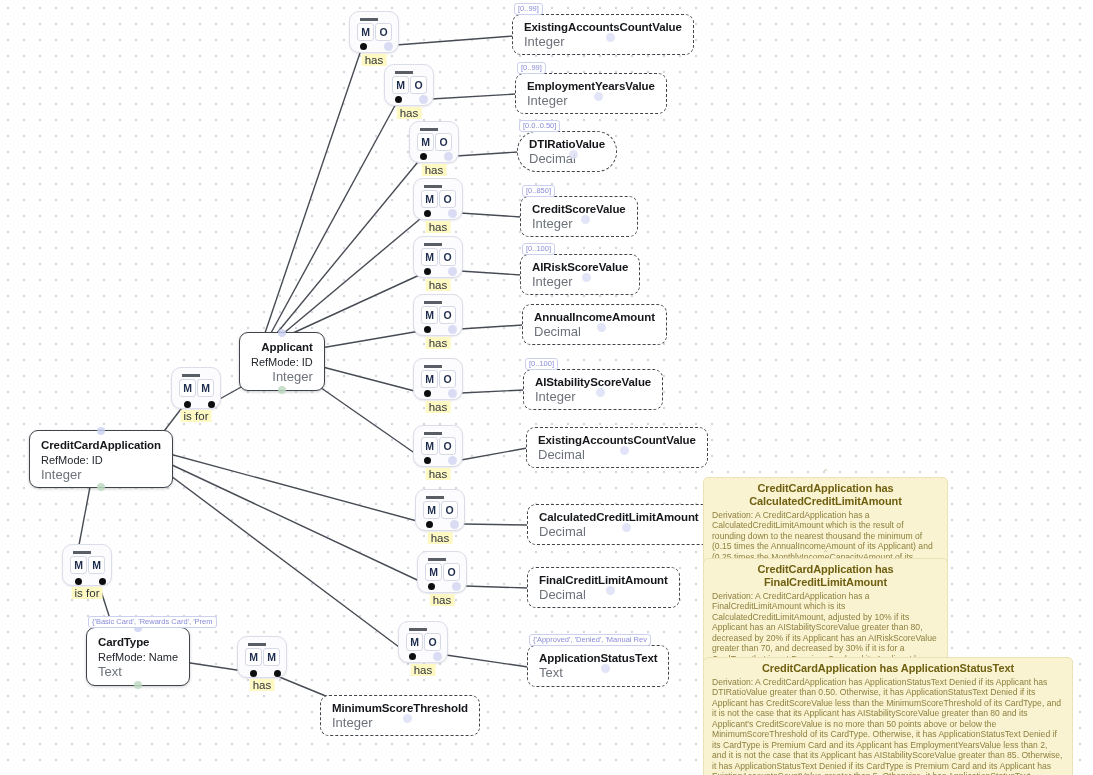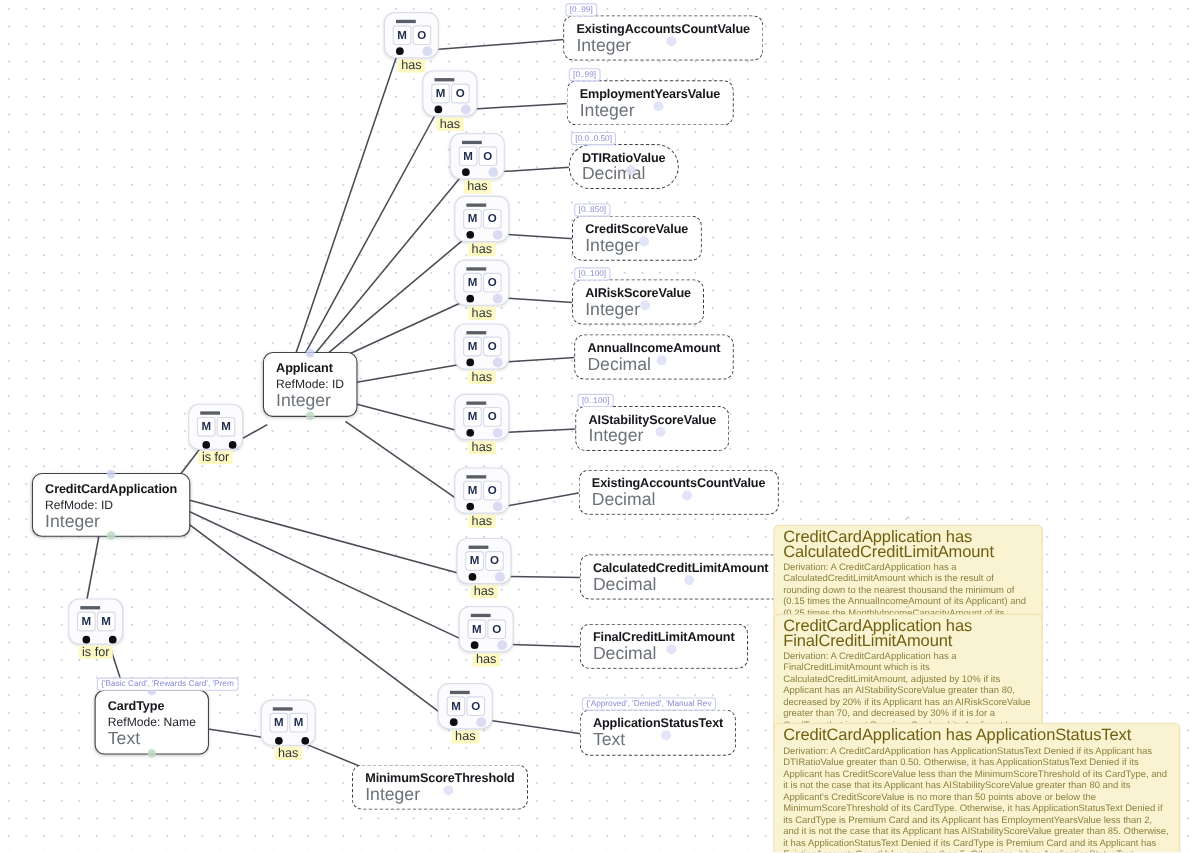--- a/index.html
+++ b/index.html
@@ -11,21 +11,21 @@
     font-family:"Liberation Sans",sans-serif;
   }
   #wires{position:absolute;left:0;top:0;width:100%;height:100%;z-index:1;}
   #wires line{stroke:#474c54;stroke-width:1.4;}
 
   .node{position:absolute;z-index:2;background:#fff;border-radius:9px;box-sizing:border-box;width:max-content;}
   .entity{border:1.5px solid #3f444b;box-shadow:0 1px 3px rgba(63,68,75,.28);padding:6px 11px 5px 11px;}
   .value-type{border:1.4px dashed #3f444b;padding:4px 11px 5px 11px;}
   .node-title{font-weight:bold;font-size:11.5px;color:#15171b;line-height:16px;white-space:nowrap;letter-spacing:-0.1px;}
   .node-ref{font-size:11px;color:#22262c;line-height:15px;white-space:nowrap;}
-  .node-type{font-size:16px;color:#6d727a;line-height:14px;white-space:nowrap;}
+  .node-type{font-size:13px;color:#6d727a;line-height:14px;white-space:nowrap;}
 
   .vtag{
     position:absolute;z-index:4;white-space:nowrap;
     font-size:7.5px;color:#888cd8;background:#fff;
     border:1px solid #ccd0ef;border-radius:3px;padding:0 3px;line-height:10px;
   }
 
   .fact{
     position:absolute;width:50px;height:42px;z-index:2;
     background:#fcfcfe;border:1px solid #dbdde9;border-radius:10px;
@@ -51,21 +51,21 @@
 
   .port{position:absolute;width:8px;height:8px;border-radius:50%;left:50%;transform:translateX(-50%);}
   .port-top{top:-4px;background:#c9d1f0;opacity:.8;}
   .port-bottom{bottom:-4px;background:#bedac2;opacity:.85;}
   .snap-dot{position:absolute;left:52%;top:45%;width:9px;height:9px;border-radius:50%;background:#dde0f6;opacity:.85;}
 
   .note{
     position:absolute;z-index:2;background:#faf3d1;border:1px solid #ebe1b4;border-radius:5px;
     padding:4px 8px 8px 8px;box-sizing:border-box;
   }
-  .note-title{font-size:15px;font-weight:normal;color:#6f6011;line-height:13px;margin-bottom:2px;letter-spacing:-0.1px;}
+  .note-title{font-size:11px;font-weight:bold;color:#6f6011;line-height:13px;margin-bottom:2px;letter-spacing:-0.1px;text-align:center;}
   .note-body{font-size:8.6px;color:#8d8040;line-height:1.22;}
   .note-handle{position:absolute;right:2px;bottom:2px;width:7px;height:7px;background:#c2b569;border:1px solid #8d8040;box-sizing:border-box;}
   .note-caret{position:absolute;left:50%;transform:translateX(-50%);color:#b5ad8e;font-size:8px;line-height:8px;opacity:.8;}
   .caret-top{top:-9px;}
   .caret-bottom{bottom:-9px;}
 </style>
 </head>
 <body>
 
 <div id="canvas">
@@ -92,21 +92,21 @@
       <line x1="155" y1="443" x2="184" y2="405"></line>
       <line x1="209" y1="405" x2="243" y2="386"></line>
       <line x1="155" y1="450" x2="428" y2="524"></line>
       <line x1="155" y1="457" x2="430" y2="586"></line>
       <line x1="155" y1="464" x2="411" y2="656"></line>
       <line x1="90" y1="487" x2="79" y2="545"></line>
       <line x1="100" y1="588" x2="113" y2="628"></line>
       <line x1="177" y1="661" x2="250" y2="672"></line>
       <line x1="277" y1="676" x2="333" y2="699"></line>
     </svg>
-<div class="node entity" style="left: 239px; top: 320px; min-width: 76px; min-height: 59px;">
+<div class="node entity" style="left: 239px; top: 332px; min-width: 76px; min-height: 59px; text-align: right;">
       <div class="node-title">Applicant</div>
       <div class="node-ref">RefMode: ID</div>
       <div class="node-type">Integer</div>
       <div class="port port-top"></div>
       <div class="port port-bottom"></div>
     </div>
     <div class="node entity" style="left: 29px; top: 430px; min-width: 127px; min-height: 57px;">
       <div class="node-title">CreditCardApplication</div>
       <div class="node-ref">RefMode: ID</div>
       <div class="node-type">Integer</div>

